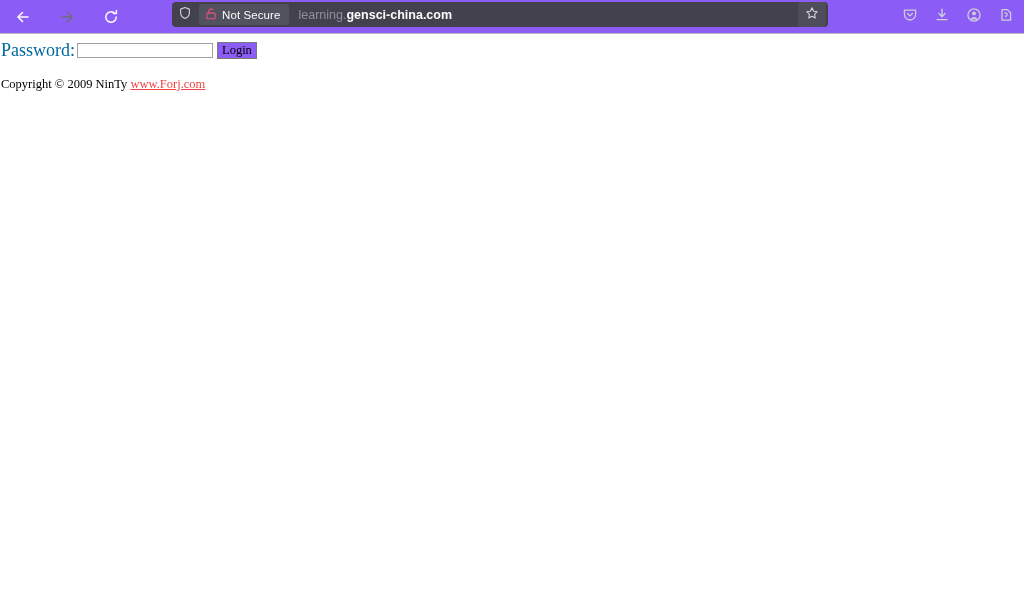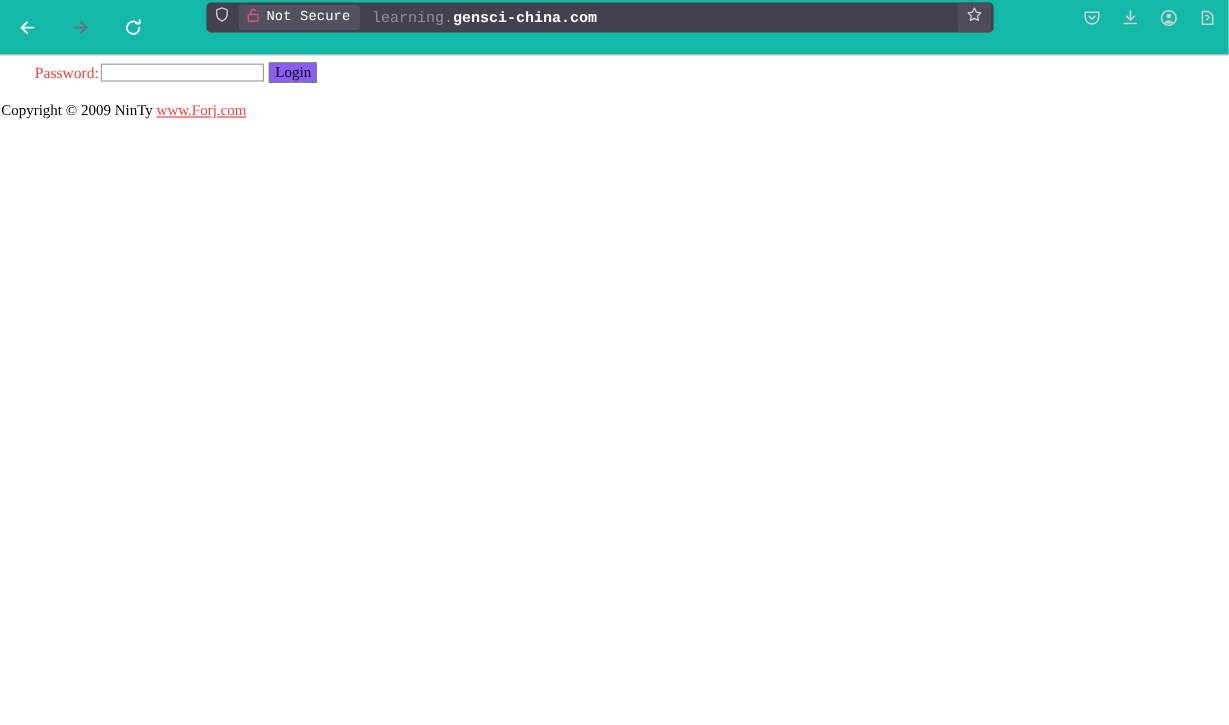--- a/index.html
+++ b/index.html
@@ -11,27 +11,26 @@
     width: 1024px;
     height: 604px;
     background: #ffffff;
     font-family: "Liberation Sans", sans-serif;
     overflow: hidden;
   }
 
   
   .browser-toolbar {
     position: relative;
-    height: 46px;
-    background: #14b8a6;
+    height: 34px;
+    background: #8b5cf6;
     border-bottom: 1px solid #b8b8bd;
     display: flex;
     align-items: center;
     box-sizing: border-box;
-    font-family: Liberation Mono, monospace;
   }
 
   .nav-group {
     display: flex;
     align-items: center;
     height: 100%;
   }
 
   .nav-btn {
     width: 34px;
@@ -148,24 +147,23 @@
 
   .form-row {
     display: flex;
     align-items: center;
     padding: 6px 0 0 1px;
     font-size: 12px;
     color: #000000;
   }
   .pwd-label {
     font-family: "Liberation Serif", serif;
-    font-size: 13px;
-    color: #ef4444;
+    font-size: 18px;
+    color: #0369a1;
     margin-right: 2px;
-    margin-left: 28px;
   }
   .pwd-input {
     width: 130px;
     height: 13px;
     border: 1px solid #a0a0a0;
     background: #ffffff;
     font-family: "Liberation Serif", serif;
     font-size: 12px;
     padding: 0 2px;
     margin: 0 2px 0 0;

